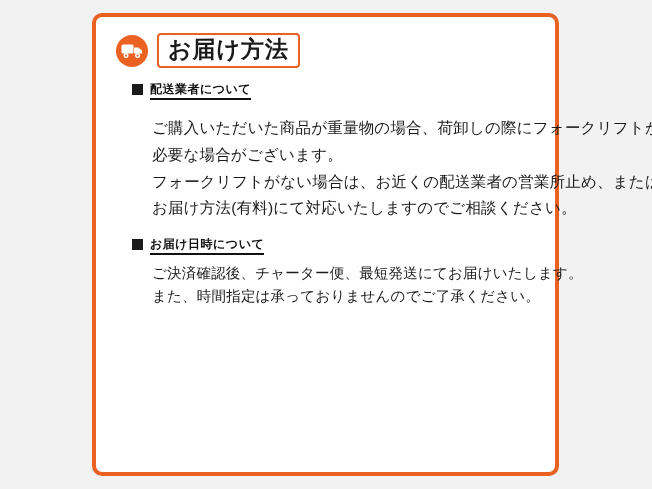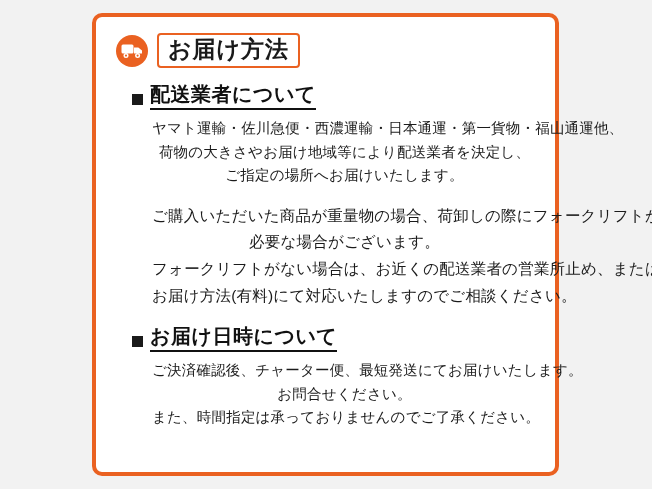--- a/index.html
+++ b/index.html
@@ -11,21 +11,20 @@
     height: 489px;
     background: #f2f2f2;
     font-family: "Liberation Sans", sans-serif;
     overflow: hidden;
   }
   .page {
     position: relative;
     width: 600px;
     height: 489px;
     background: #f2f2f2;
-    text-align: center;
   }
   .panel {
     position: absolute;
     left: 92px;
     top: 13px;
     width: 467px;
     height: 463px;
     background: #ffffff;
     border: 4px solid #ea6121;
     border-radius: 10px;
@@ -85,21 +84,21 @@
     padding-left: 16px;
   }
   .sec-marker {
     width: 11px;
     height: 11px;
     background: #1a1a1a;
     flex: 0 0 auto;
     margin-bottom: 5px;
   }
   .sec-title {
-    font-size: 20px;
+    font-size: 12px;
     font-weight: bold;
     color: #111111;
     border-bottom: 2px solid #111111;
     line-height: 1.25;
     padding-bottom: 1px;
     white-space: nowrap;
     letter-spacing: 0.5px;
   }
   .sec-body {
     padding-left: 36px;
@@ -137,43 +136,37 @@
         <div class="title-box">
           <div class="title-text">お届け方法</div>
         </div>
       </div>
 
       <div class="section">
         <div class="sec-head">
           <span class="sec-marker"></span>
           <span class="sec-title">配送業者について</span>
         </div>
-        <div class="sec-body">
-          <div class="line">ヤマト運輸・佐川急便・西濃運輸・日本通運・第一貨物・福山通運他、</div>
-          <div class="line">荷物の大きさやお届け地域等により配送業者を決定し、</div>
-          <div class="line">ご指定の場所へお届けいたします。</div>
-        </div>
       </div>
 
       <div class="section">
         <div class="sec-body">
           <div class="line big">ご購入いただいた商品が重量物の場合、荷卸しの際にフォークリフトが</div>
           <div class="line big">必要な場合がございます。</div>
           <div class="line big">フォークリフトがない場合は、お近くの配送業者の営業所止め、または</div>
           <div class="line big">お届け方法(有料)にて対応いたしますのでご相談ください。</div>
         </div>
       </div>
 
       <div class="section">
         <div class="sec-head">
           <span class="sec-marker"></span>
           <span class="sec-title">お届け日時について</span>
         </div>
         <div class="sec-body">
           <div class="line">ご決済確認後、チャーター便、最短発送にてお届けいたします。</div>
-          <div class="line">お問合せください。</div>
           <div class="line">また、時間指定は承っておりませんのでご了承ください。</div>
         </div>
       </div>
 
     </div>
   </div>
 </div>
 
 </body></html>

